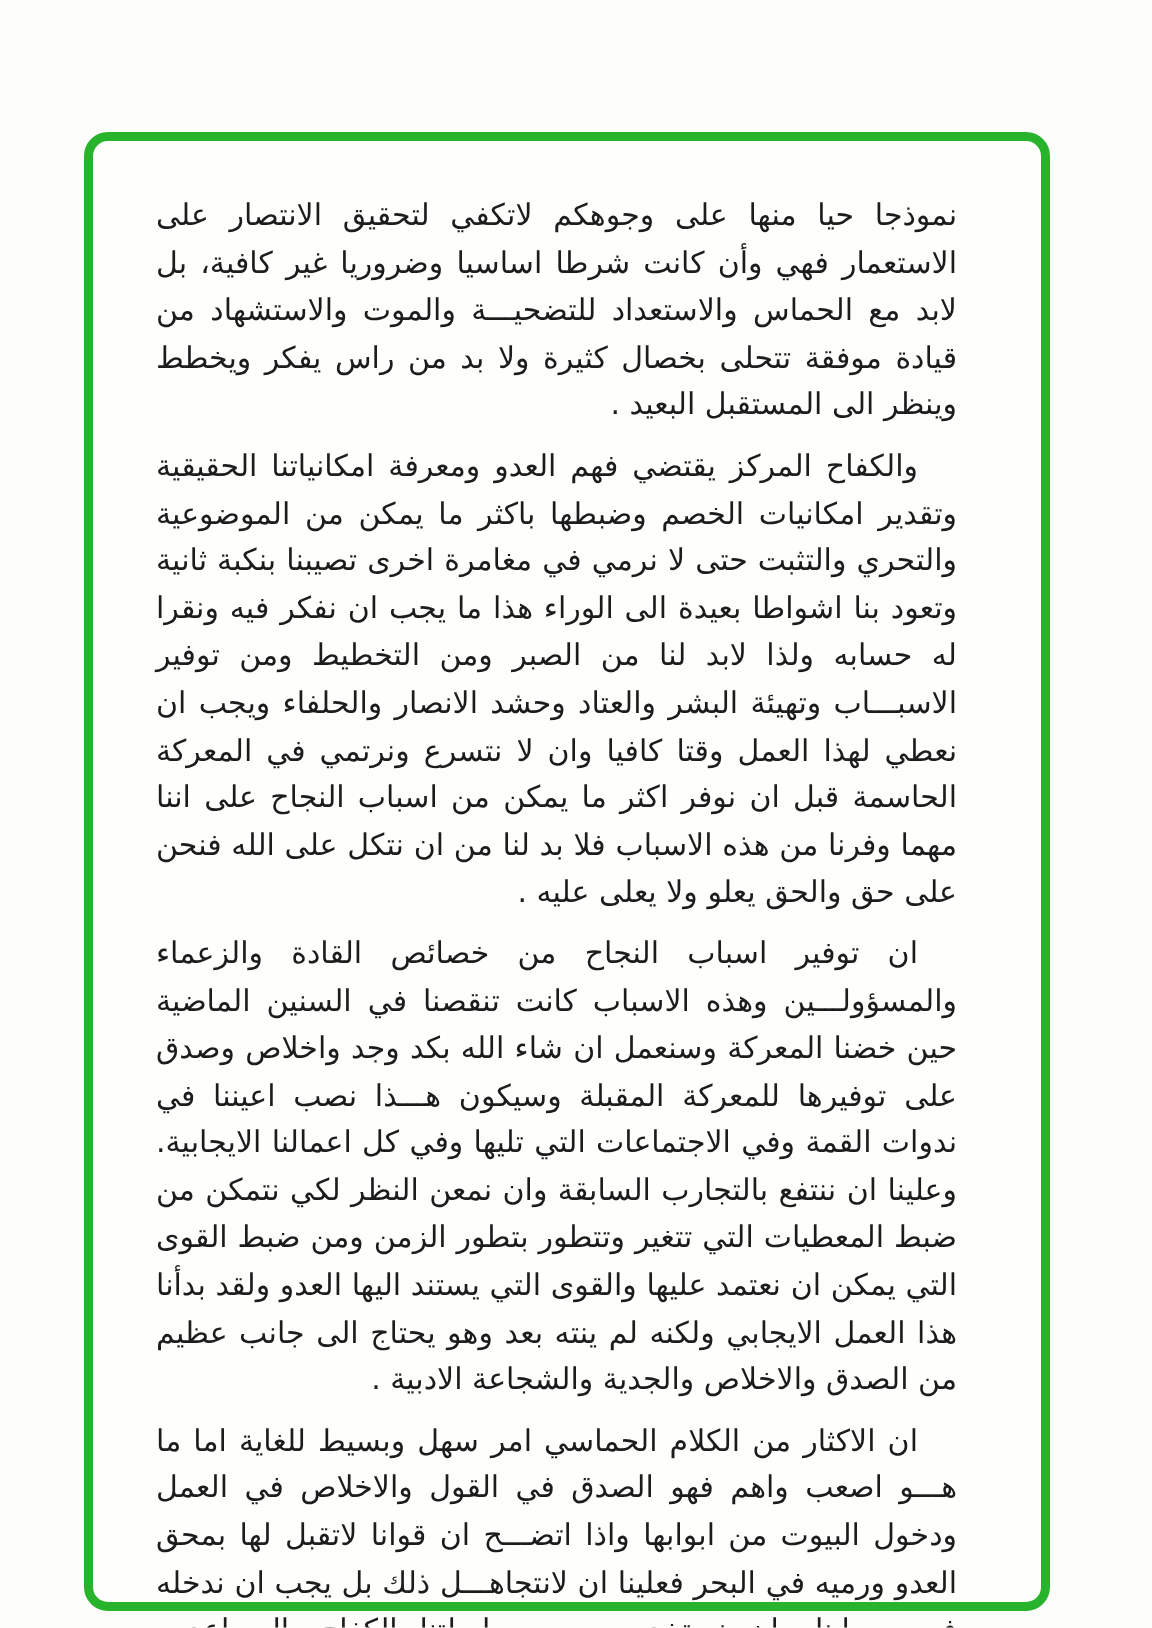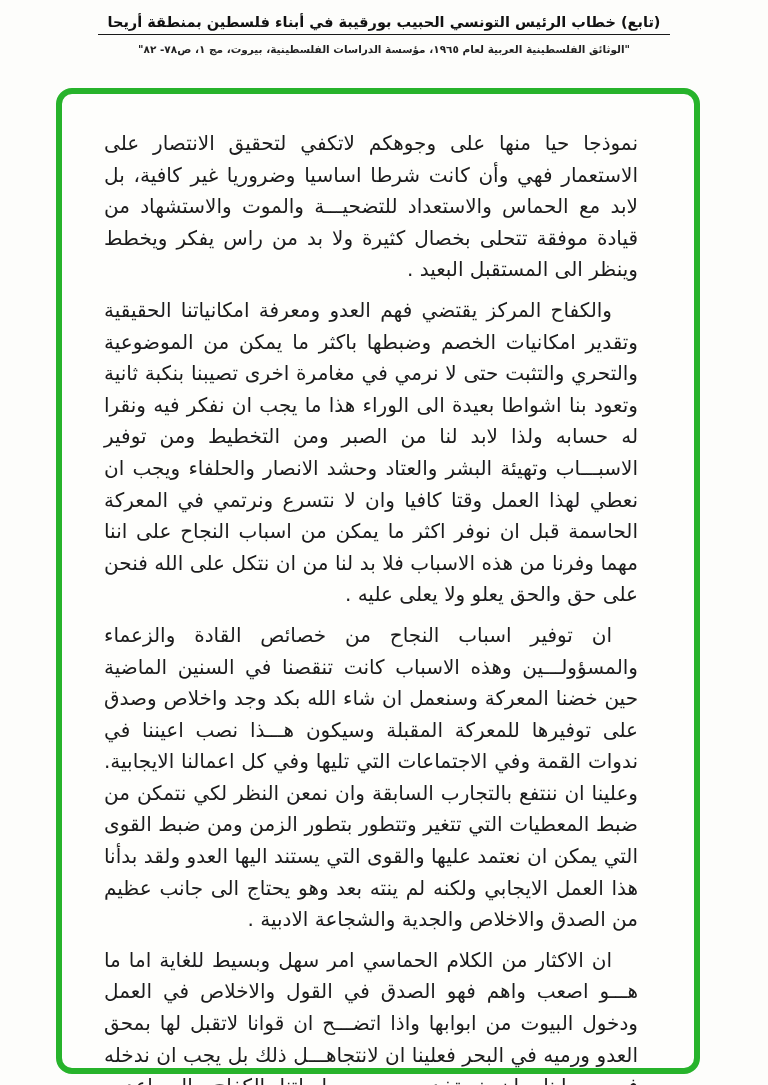--- a/index.html
+++ b/index.html
@@ -65,24 +65,20 @@
   }
   .content p:first-child {
     text-indent: 0;
   }
 </style>
 </head>
 <body>
 
 <div class="page">
 
-  <header class="header">
-    <div class="title">(تابع) خطاب الرئيس التونسي الحبيب بورقيبة في أبناء فلسطين بمنطقة أريحا</div>
-    <div class="source">"الوثائق الفلسطينية العربية لعام ١٩٦٥، مؤسسة الدراسات الفلسطينية، بيروت، مج ١، ص٧٨- ٨٢"</div>
-  </header>
 
   <div class="green-box" style="border-color: rgb(39, 179, 43);">
     <div class="content">
         <p>نموذجا حيا منها على وجوهكم لاتكفي لتحقيق الانتصار على الاستعمار فهي وأن كانت شرطا اساسيا وضروريا غير كافية، بل لابد مع الحماس والاستعداد للتضحيـــة والموت والاستشهاد من قيادة موفقة تتحلى بخصال كثيرة ولا بد من راس يفكر ويخطط وينظر الى المستقبل البعيد .</p>
         <p>والكفاح المركز يقتضي فهم العدو ومعرفة امكانياتنا الحقيقية وتقدير امكانيات الخصم وضبطها باكثر ما يمكن من الموضوعية والتحري والتثبت حتى لا نرمي في مغامرة اخرى تصيبنا بنكبة ثانية وتعود بنا اشواطا بعيدة الى الوراء هذا ما يجب ان نفكر فيه ونقرا له حسابه ولذا لابد لنا من الصبر ومن التخطيط ومن توفير الاسبـــاب وتهيئة البشر والعتاد وحشد الانصار والحلفاء ويجب ان نعطي لهذا العمل وقتا كافيا وان لا نتسرع ونرتمي في المعركة الحاسمة قبل ان نوفر اكثر ما يمكن من اسباب النجاح على اننا مهما وفرنا من هذه الاسباب فلا بد لنا من ان نتكل على الله فنحن على حق والحق يعلو ولا يعلى عليه .</p>
         <p>ان توفير اسباب النجاح من خصائص القادة والزعماء والمسؤولـــين وهذه الاسباب كانت تنقصنا في السنين الماضية حين خضنا المعركة وسنعمل ان شاء الله بكد وجد واخلاص وصدق على توفيرها للمعركة المقبلة وسيكون هـــذا نصب اعيننا في ندوات القمة وفي الاجتماعات التي تليها وفي كل اعمالنا الايجابية. وعلينا ان ننتفع بالتجارب السابقة وان نمعن النظر لكي نتمكن من ضبط المعطيات التي تتغير وتتطور بتطور الزمن ومن ضبط القوى التي يمكن ان نعتمد عليها والقوى التي يستند اليها العدو ولقد بدأنا هذا العمل الايجابي ولكنه لم ينته بعد وهو يحتاج الى جانب عظيم من الصدق والاخلاص والجدية والشجاعة الادبية .</p>
         <p>ان الاكثار من الكلام الحماسي امر سهل وبسيط للغاية اما ما هـــو اصعب واهم فهو الصدق في القول والاخلاص في العمل ودخول البيوت من ابوابها واذا اتضـــح ان قوانا لاتقبل لها بمحق العدو ورميه في البحر فعلينا ان لانتجاهـــل ذلك بل يجب ان ندخله في حسابنا وان نستخدم ، مع مواصلتنا الكفاح بالسواعد ، الاستراتيجية وان نستوحيها في مواقفنا حتى نتقدم نحو الهدف مرحلة بعد مرحلة مستعينين في ذلك بالحيلة والجهد فان الحرب كما لا يخفى كر وفر فهكذا انتصر اجدادنا في المعارك العظيمة التي دوخوا بهـــا العالم واذا كان من حق الشخص العادي ان يتحمس للهدف النهائي ويتخذ منه قمرا يعينه على السير الى الامام فان على الزعيم المسؤول عن المعركة ان يتثبت من طريق الموصل الى الهدف وان يدخل في حسابه المنعرجات التي قد يضطر الى اتباعها لاجتياز العراقيل</p>
       </div>
   </div>
 

